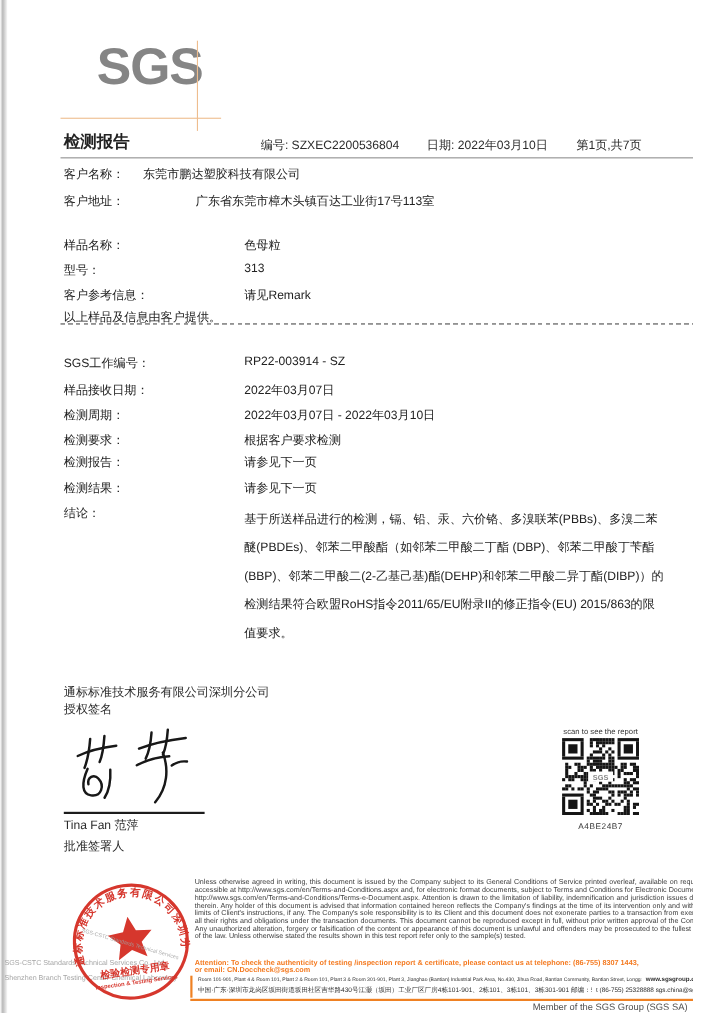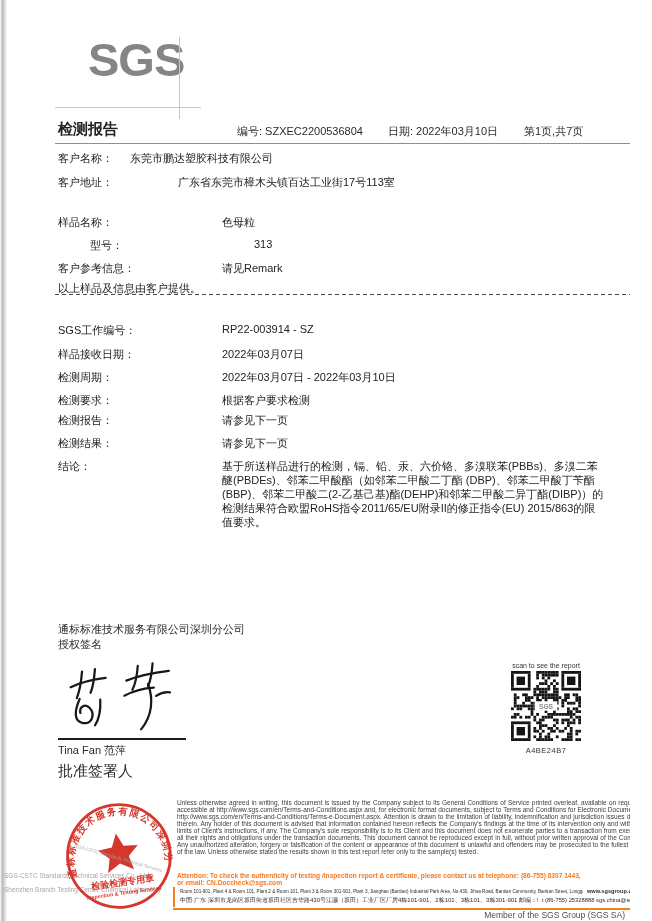--- a/index.html
+++ b/index.html
@@ -23,35 +23,35 @@
   .hdr-date { position:absolute; left:388px; top:124px; font-size:11px; }
   .hdr-page { position:absolute; left:524px; top:124px; font-size:11px; }
   .hdr-rule { position:absolute; left:55px; top:143px; width:593px; height:1px; background:#8f8f8f; }
 
   
   .row { position:absolute; left:58px; display:flex; font-size:11px; color:#222; }
   .row .lbl { flex:none; }
   .lbl-sm { width:72px; }
   .lbl-lg { width:164px; }
   .r-c1{top:151px;} .r-c2{top:175px;gap:48px;}
-  .r-s1{top:215px;} .r-s2{top:238px;margin-left:32px;} .r-s3{top:261px;}
+  .r-s1{top:215px;} .r-s2{top:238px;} .r-s3{top:261px;}
   .r-note{top:281px;}
   .dash-rule { position:absolute; left:55px; top:294px; width:593px; height:1px;
     background:repeating-linear-gradient(90deg,#4a4a4a 0 4px,transparent 4px 7px); }
   .r-w1{top:323px;} .r-w2{top:347px;} .r-w3{top:370px;} .r-w4{top:393px;}
   .r-w5{top:413px;} .r-w6{top:436px;} .r-concl{top:459px;}
-  .concl-val { width:382px; line-height:14px; }
+  .concl-val { width:382px; line-height:26px; }
 
   
   .sig-company { position:absolute; left:58px; top:622px; font-size:11px; }
   .sig-auth    { position:absolute; left:58px; top:637px; font-size:11px; }
   .sig-svg     { position:absolute; left:62px; top:660px; }
   .sig-line    { position:absolute; left:58px; top:738px; width:128px; height:2px; background:#1c1c1c; }
   .sig-name    { position:absolute; left:58px; top:743px; font-size:11px; }
-  .sig-role    { position:absolute; left:58px; top:762px; font-size:15px; }
+  .sig-role    { position:absolute; left:58px; top:762px; font-size:11px; }
 
   
   .qr-wrap { position:absolute; left:500px; top:662px; width:92px; text-align:center; }
   .qr-caption { font-size:7px; color:#333; margin-bottom:2px; }
   .qr-code-id { font-size:7.5px; color:#333; margin-top:1px; letter-spacing:.5px; }
 
   
   .f-company1 { position:absolute; left:4px; top:872px; width:175px; font-size:6.5px; color:#a6a6a6; z-index:1; }
   .f-company2 { position:absolute; left:4px; top:886px; width:175px; font-size:6.5px; color:#a6a6a6; z-index:1; }
   .stamp { position:absolute; left:62px; top:799px; z-index:2; }

